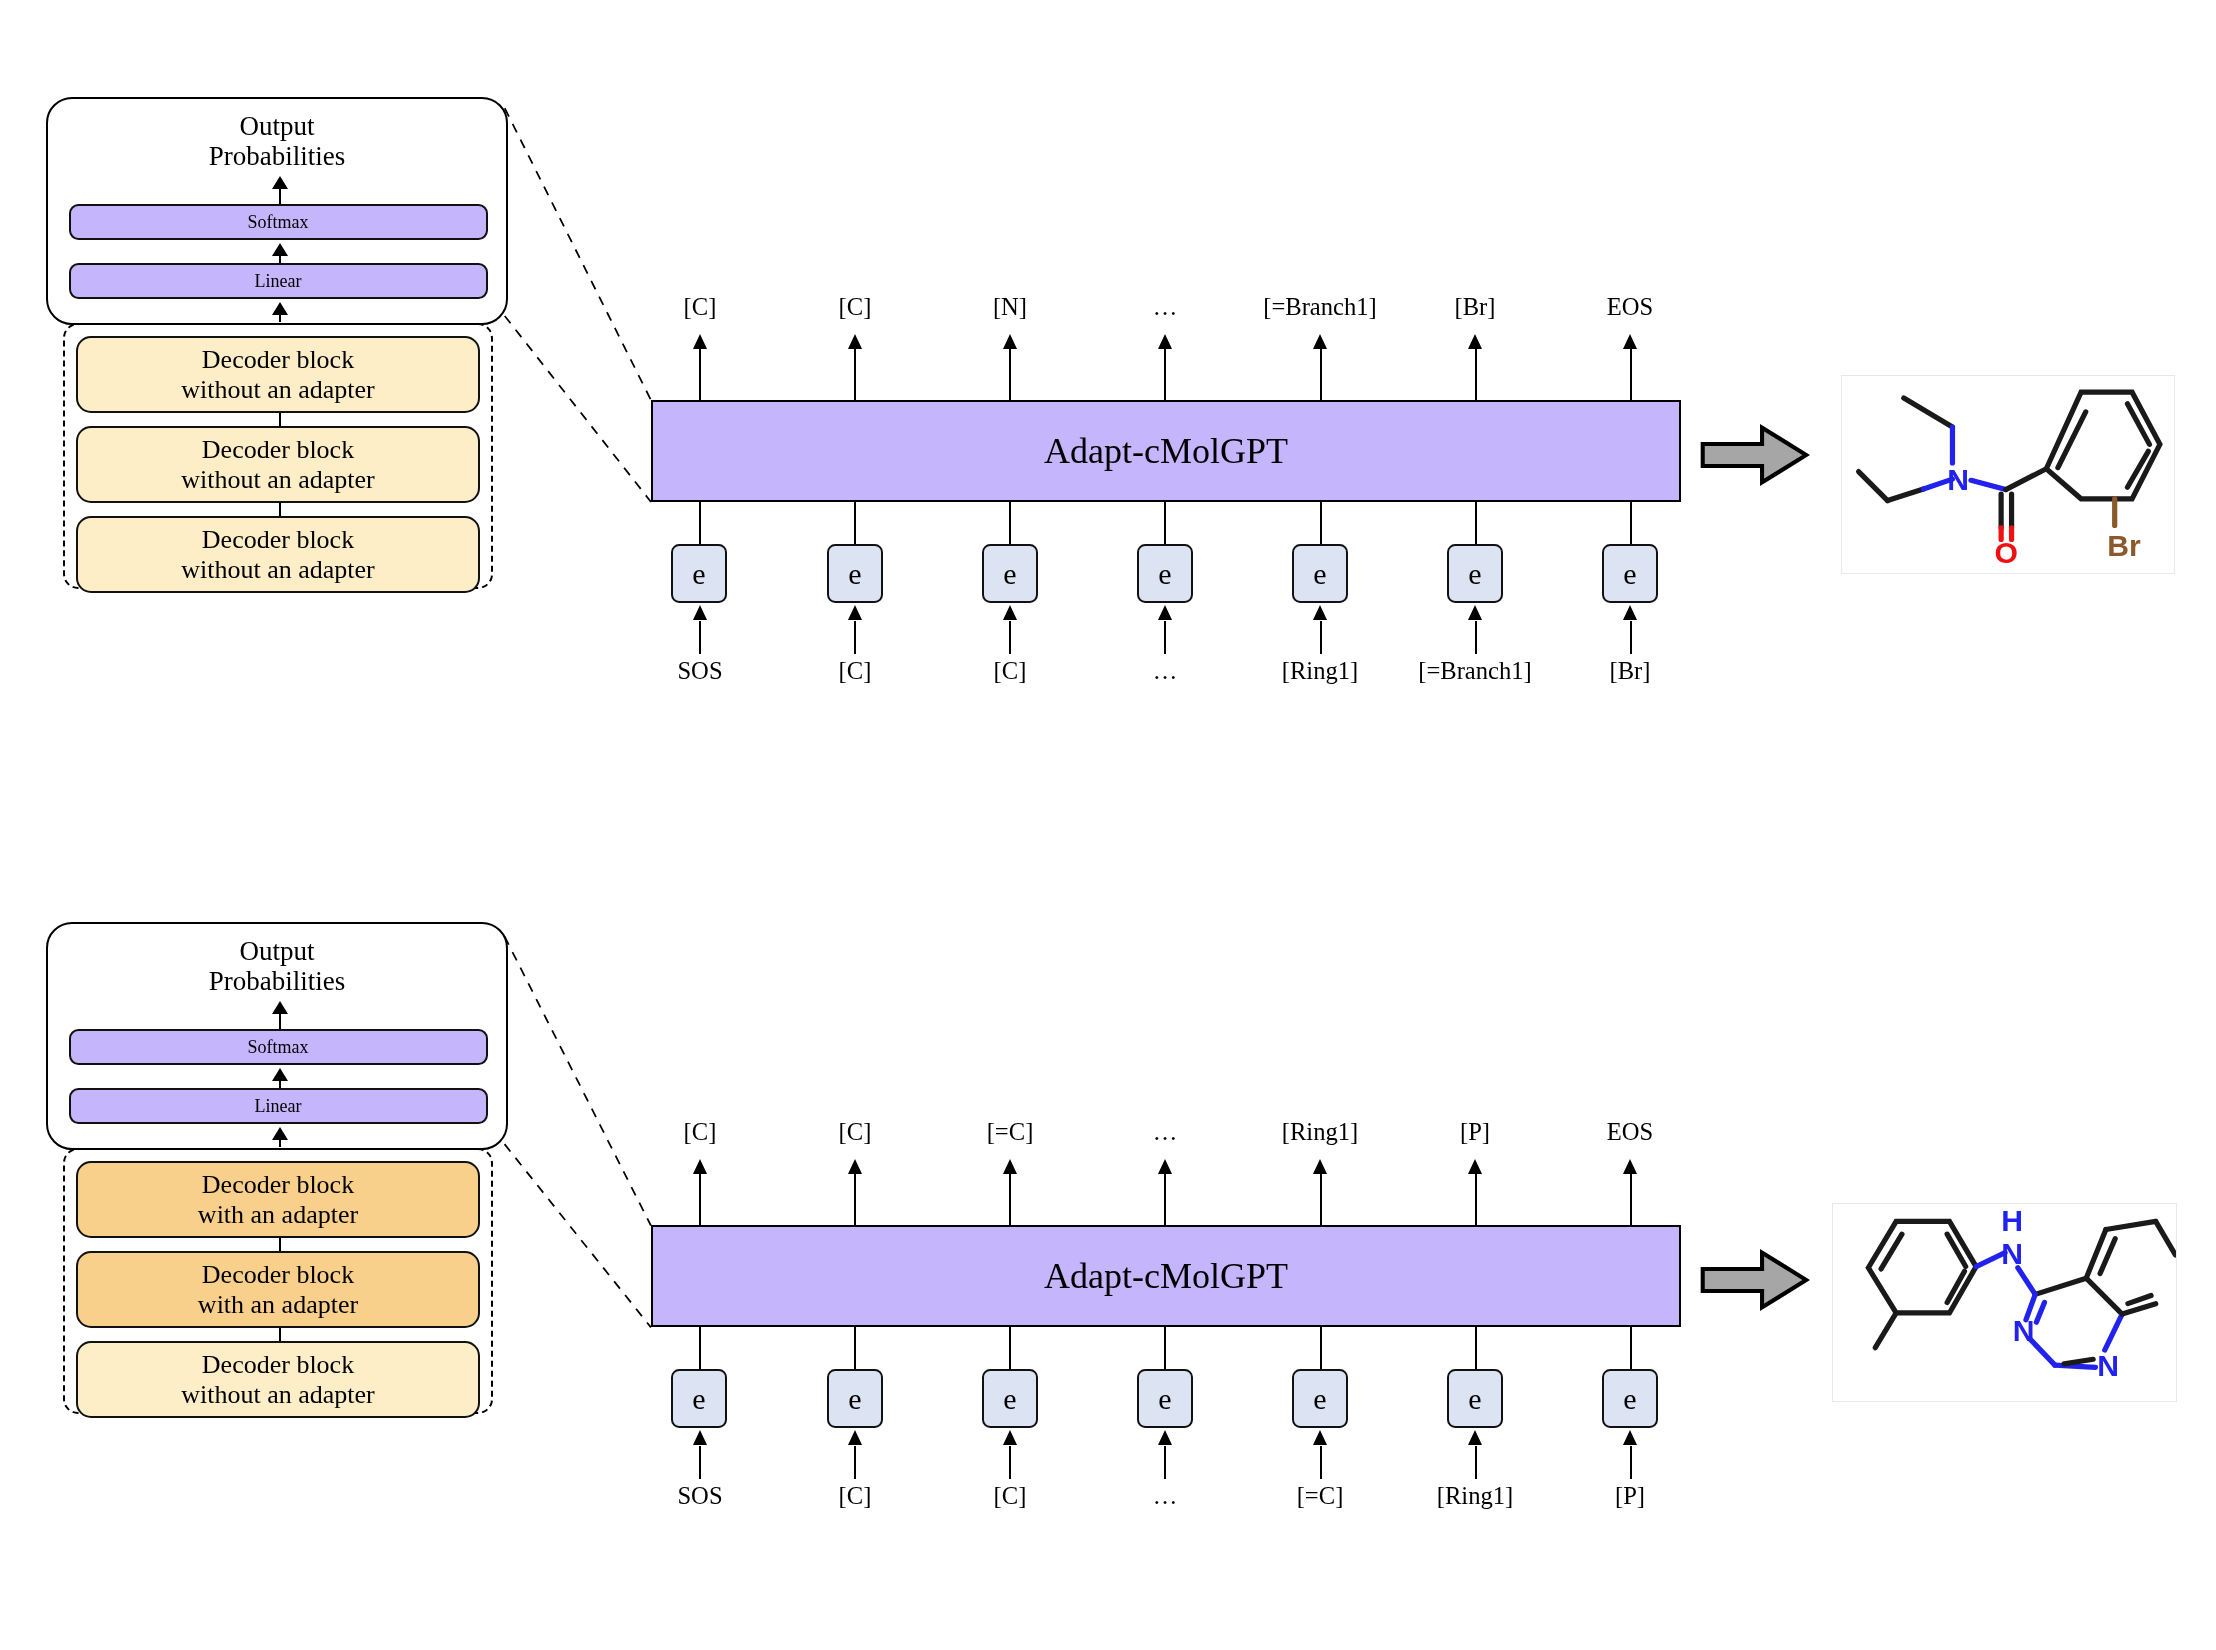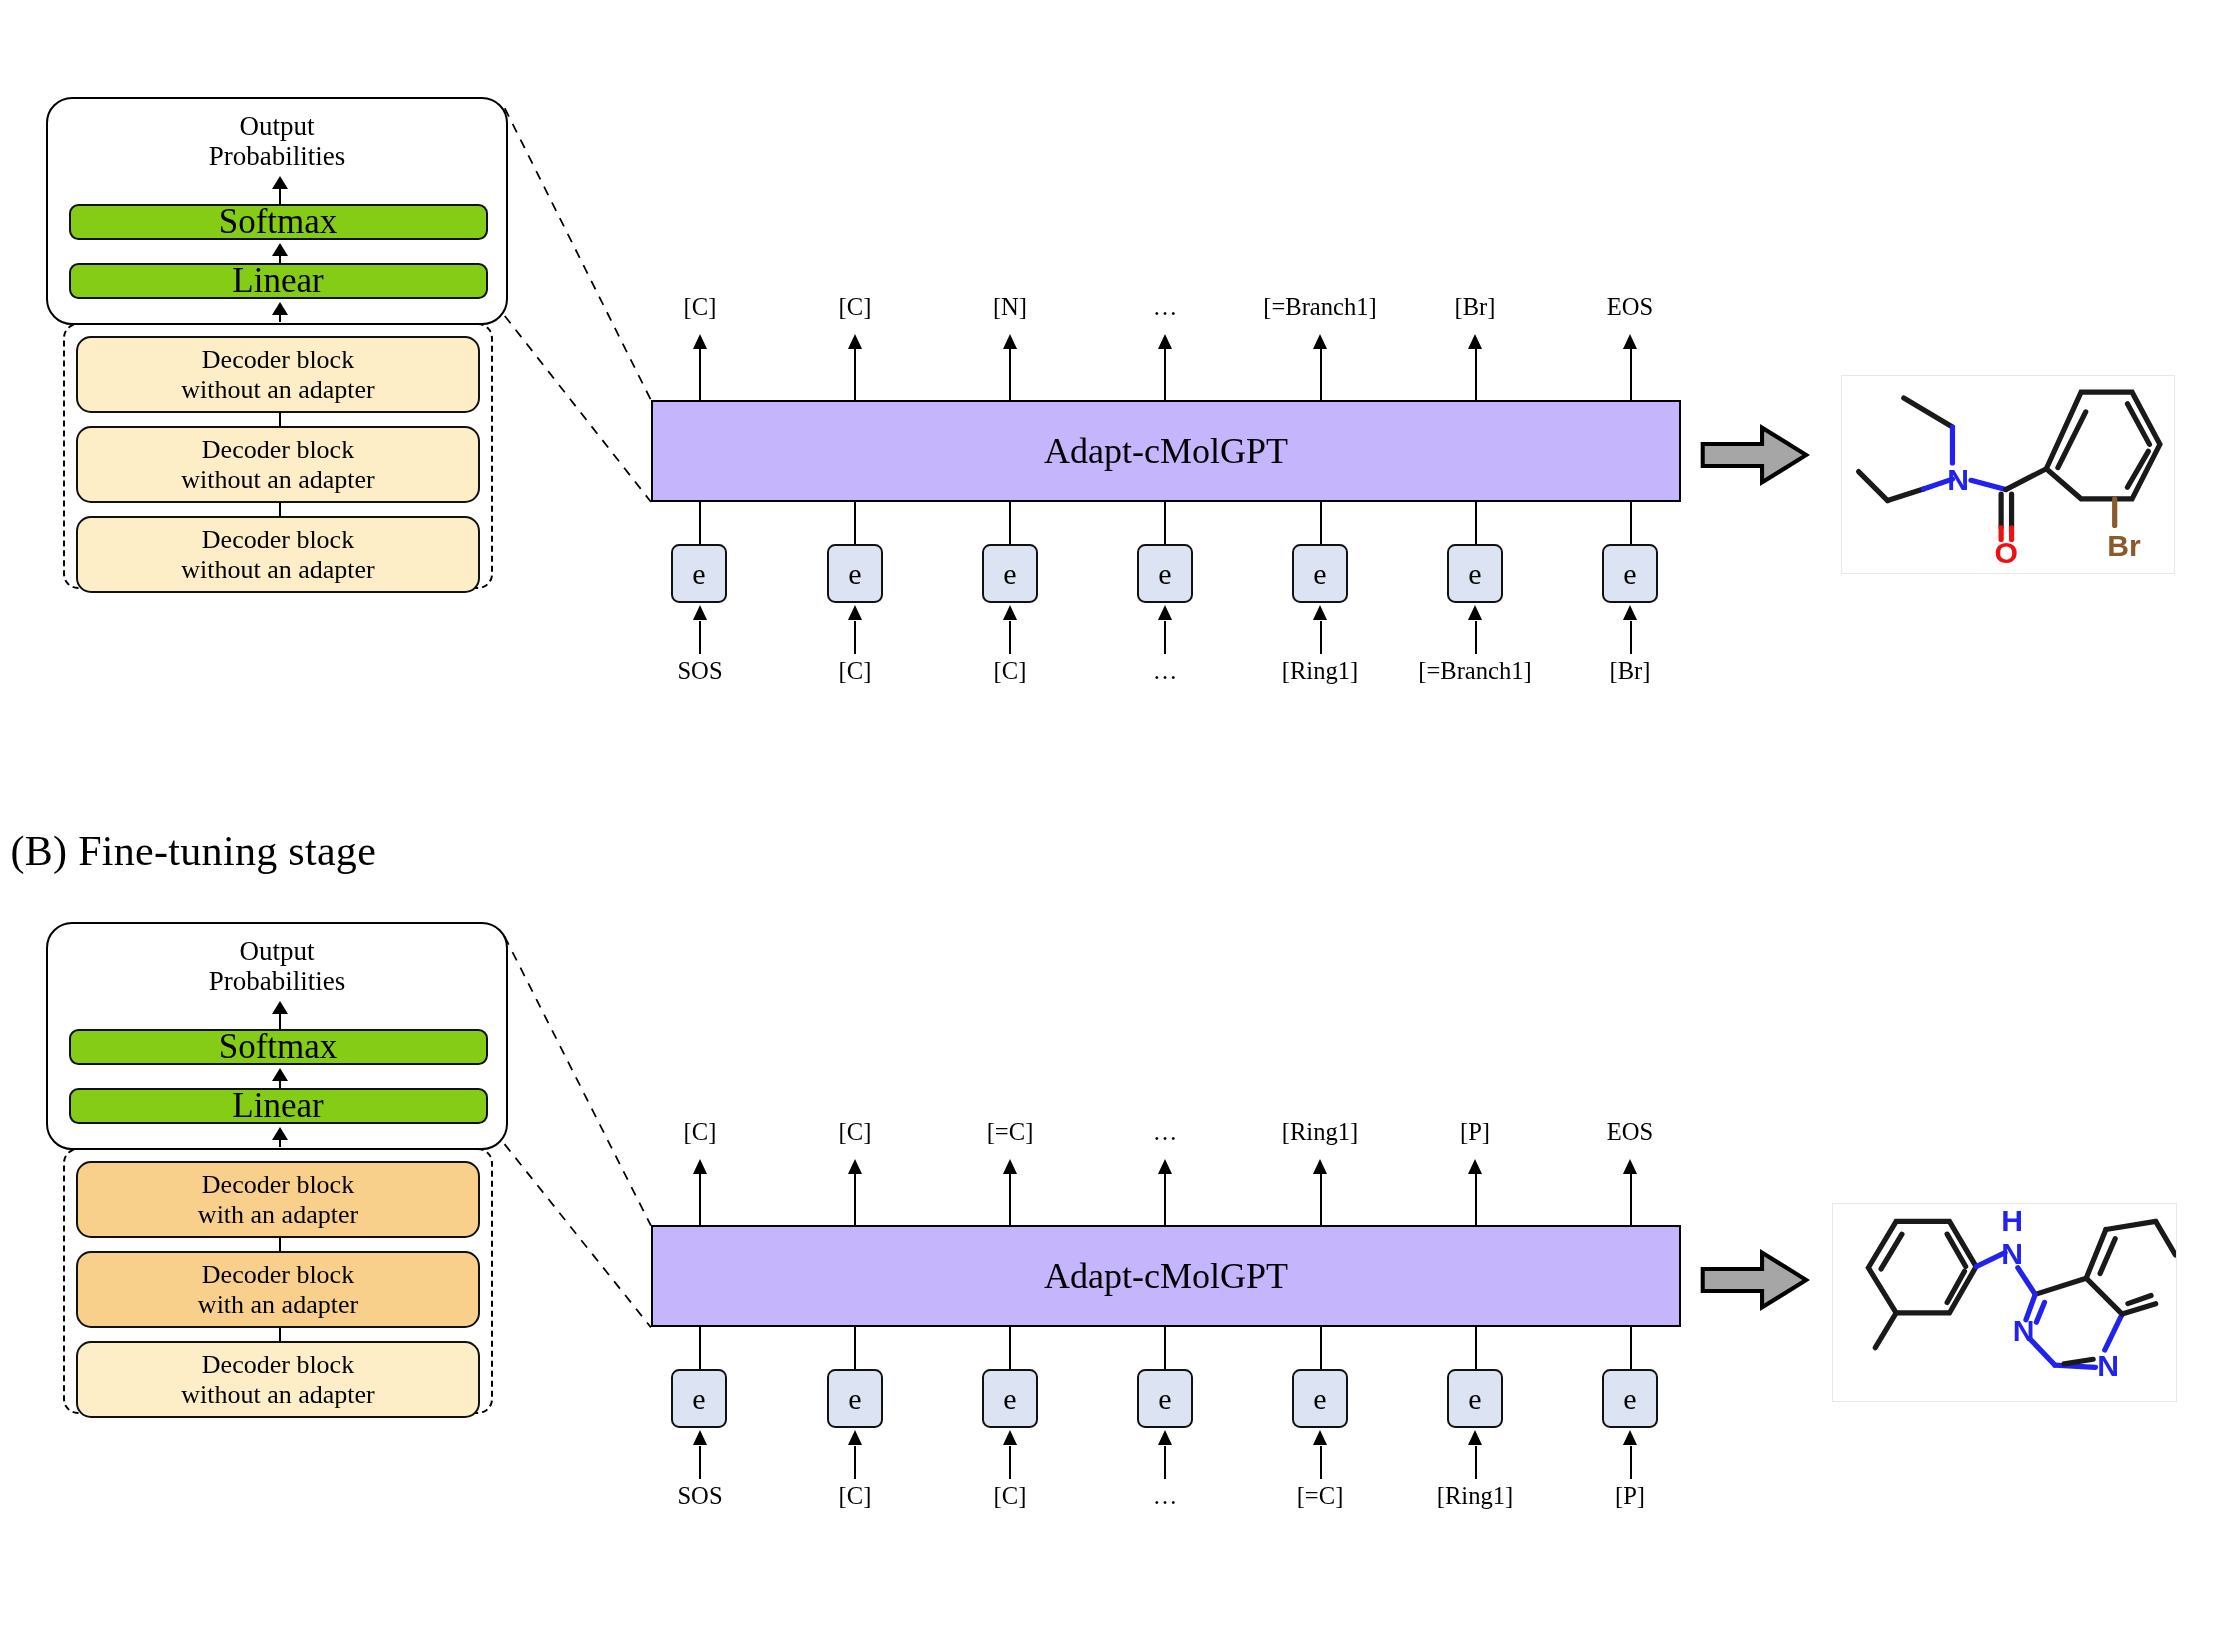--- a/index.html
+++ b/index.html
@@ -20,23 +20,23 @@
   
   .detail-card{
     position:absolute;left:46px;top:97px;width:462px;height:228px;
     border:2.9px solid #000;border-radius:26px;background:#fff;box-sizing:border-box;
   }
   .out-prob{
     position:absolute;left:0;right:0;top:11.7px;text-align:center;
     font-size:27px;line-height:1.12;
   }
   .gray-box{
-    position:absolute;background:#84cc16;border:2.3px solid #111;border-radius:9.4px;
+    position:absolute;background:#c4b5fd;border:2.3px solid #111;border-radius:9.4px;
     box-sizing:border-box;display:flex;align-items:center;justify-content:center;
-    font-size:35px;
+    font-size:18px;
   }
   .dash-group{
     position:absolute;border:2.9px dashed #000;border-radius:15px;box-sizing:border-box;
   }
   .dec-block{
     position:absolute;border:2.3px solid #111;border-radius:15px;box-sizing:border-box;
     display:flex;flex-direction:column;align-items:center;justify-content:center;
     font-size:26px;line-height:1.14;text-align:center;
   }
   .dec-noad{background:#fdeec7;}
@@ -214,21 +214,20 @@
       <g font-family="'Liberation Sans',sans-serif" font-size="52" font-weight="600" text-anchor="middle">
         <text x="200" y="196" fill="#2222ee">N</text>
         <text x="283" y="322" fill="#ee1111">O</text>
         <text x="486" y="310" fill="#8a5a2b">Br</text>
       </g>
     </svg>
   </div>
 </div>
 
 <div class="panel" id="panelB">
-  <div class="stage-title">(B) Fine-tuning stage</div>
 
   <div class="detail-card">
     <div class="out-prob">
       <div>Output</div>
       <div>Probabilities</div>
     </div>
     <div class="uparrow" style="left:224px;top:77px;"></div>
     <div class="vline" style="left:231px;top:90px;height:15px;"></div>
 
     <div class="gray-box" style="left:20.5px;top:105px;width:419px;height:36px;">Softmax</div>

